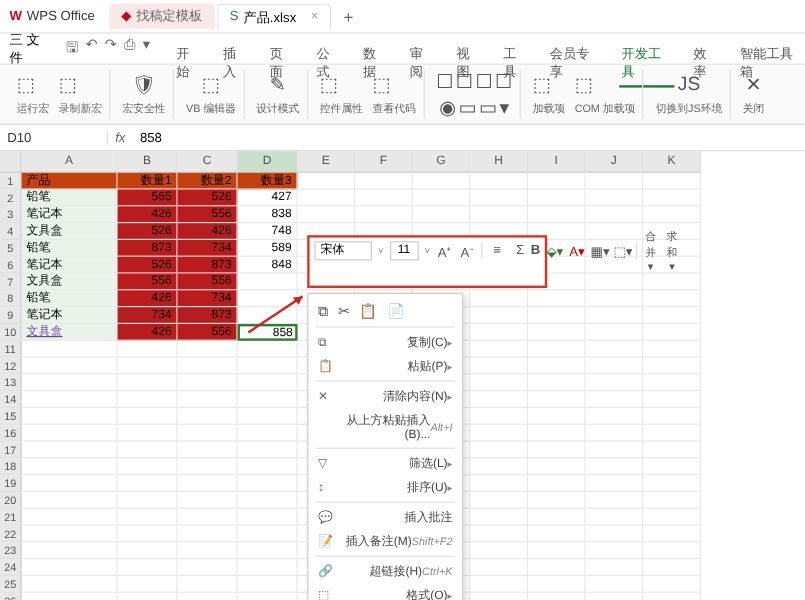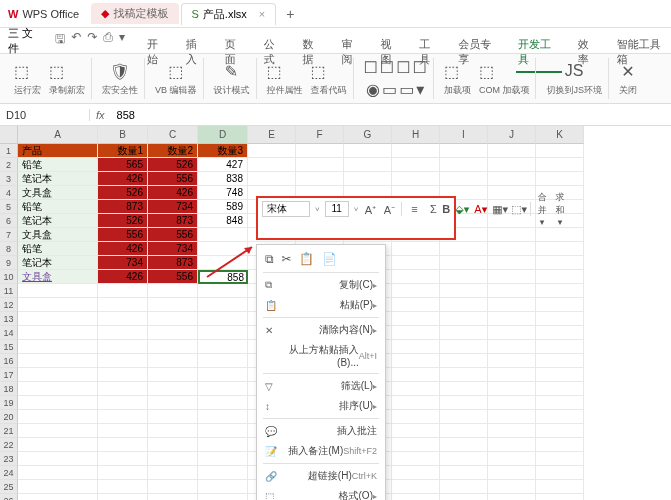--- a/index.html
+++ b/index.html
@@ -60,21 +60,21 @@
 .mini-row { display: flex; align-items: center; gap: 5px; height: 18px; }
 .mini-font { border: 1px solid #ccc; padding: 0 4px; width: 48px; font-size: 10px; height: 16px; line-height: 14px; }
 .mini-size { border: 1px solid #ccc; padding: 0 2px; width: 24px; font-size: 10px; text-align: center; height: 16px; line-height: 14px; }
 .mini-btn { color: #555; font-size: 11px; width: 14px; text-align: center; }
 .mini-sep { width: 1px; height: 14px; background: #ddd; }
 
 .context-menu { position: absolute; left: 256px; top: 244px; width: 130px; background: #fff; border: 1px solid #ccc; box-shadow: 2px 2px 6px rgba(0,0,0,0.15); padding: 3px 0; font-size: 10px; }
 .ctx-item { display: flex; align-items: center; padding: 3px 8px; color: #444; position: relative; }
 .ctx-icon { width: 16px; font-size: 10px; color: #666; }
 .ctx-label { flex: 1; text-align: right; }
-.ctx-sub { font-size: 9px; color: #888; }
+.ctx-sub { font-size: 9px; color: #888; font-style: italic; }
 .ctx-arrow { font-size: 8px; color: #888; }
 .ctx-sep { height: 1px; background: #e0e0e0; margin: 2px 6px; }
 .ctx-icons-row { display: flex; gap: 8px; padding: 4px 8px; color: #555; font-size: 12px; }
 
 .arrow-annotation { position: absolute; left: 202px; top: 242px; pointer-events: none; }
 .arrow-annotation svg { width: 60px; height: 40px; }
 </style>
 </head>
 <body>
 

